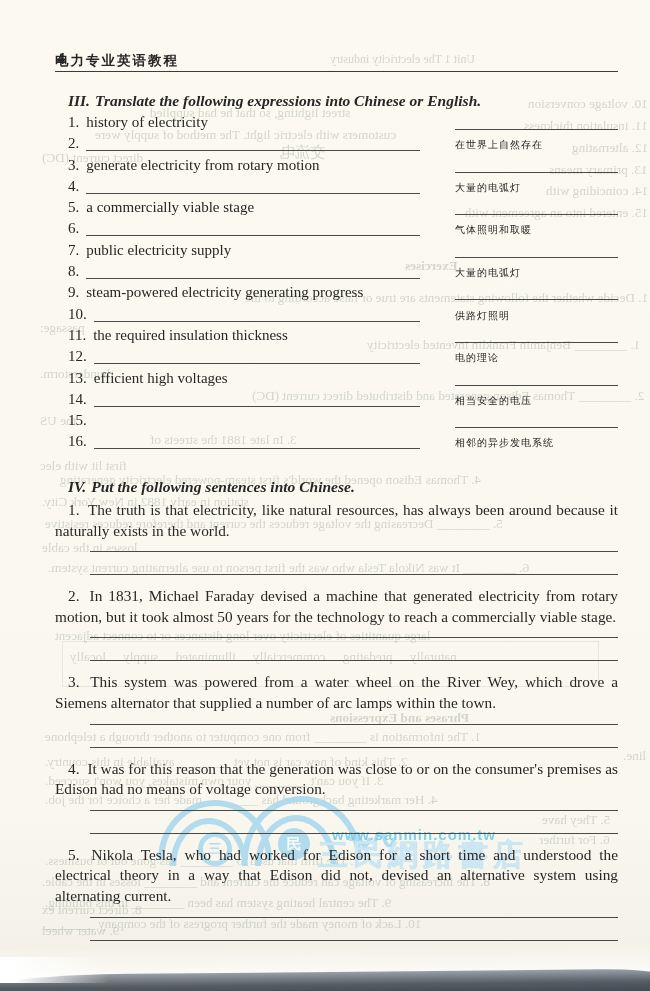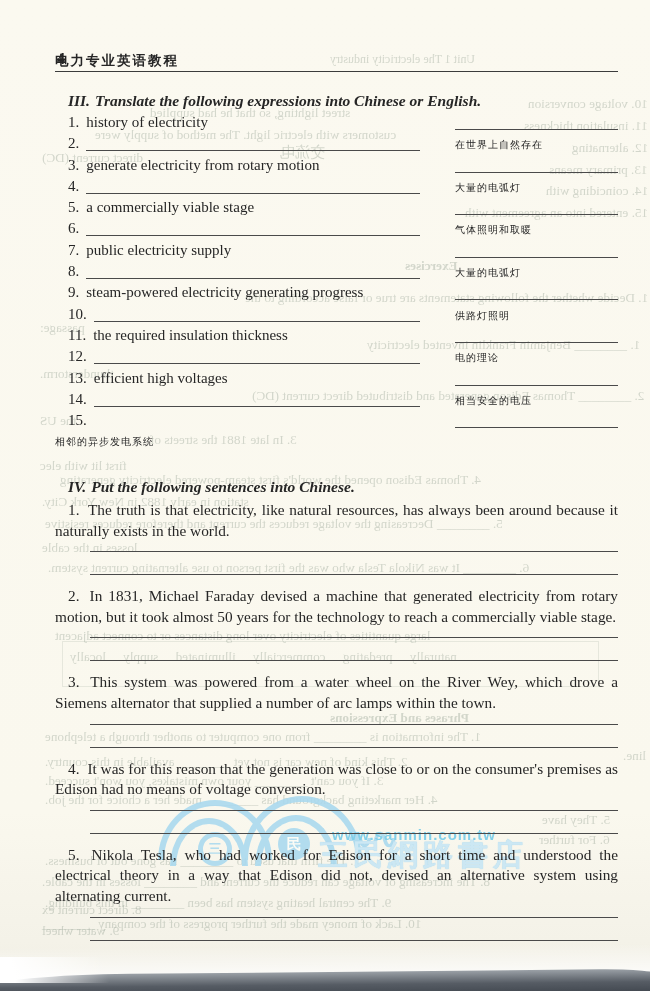--- a/index.html
+++ b/index.html
@@ -279,20 +279,24 @@
       </div>
       <div class="s3-row">
         <div class="cell-left">
           <span class="num">15.</span>
         </div>
         <div class="cell-right">
           <span class="line"></span>
         </div>
       </div>
       <div class="s3-row">
+        <div class="cell-left">
+          <span class="num">16.</span>
+          <span class="fill"></span>
+        </div>
         <div class="cell-right">
           <span class="zh">相邻的异步发电系统</span>
         </div>
       </div>
     </div>
 </div>
 
 <div id="section-4">
   <p class="sec-heading" style="margin-bottom:2px;"><span class="sec-num">IV.</span><span>Put the following sentences into Chinese.</span></p>
   <div id="s4-items">

